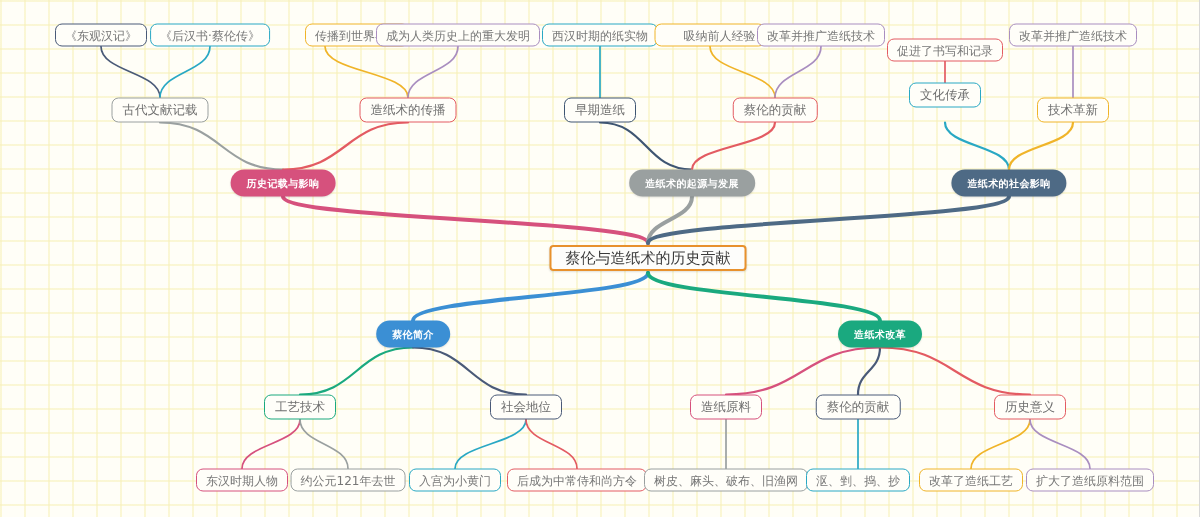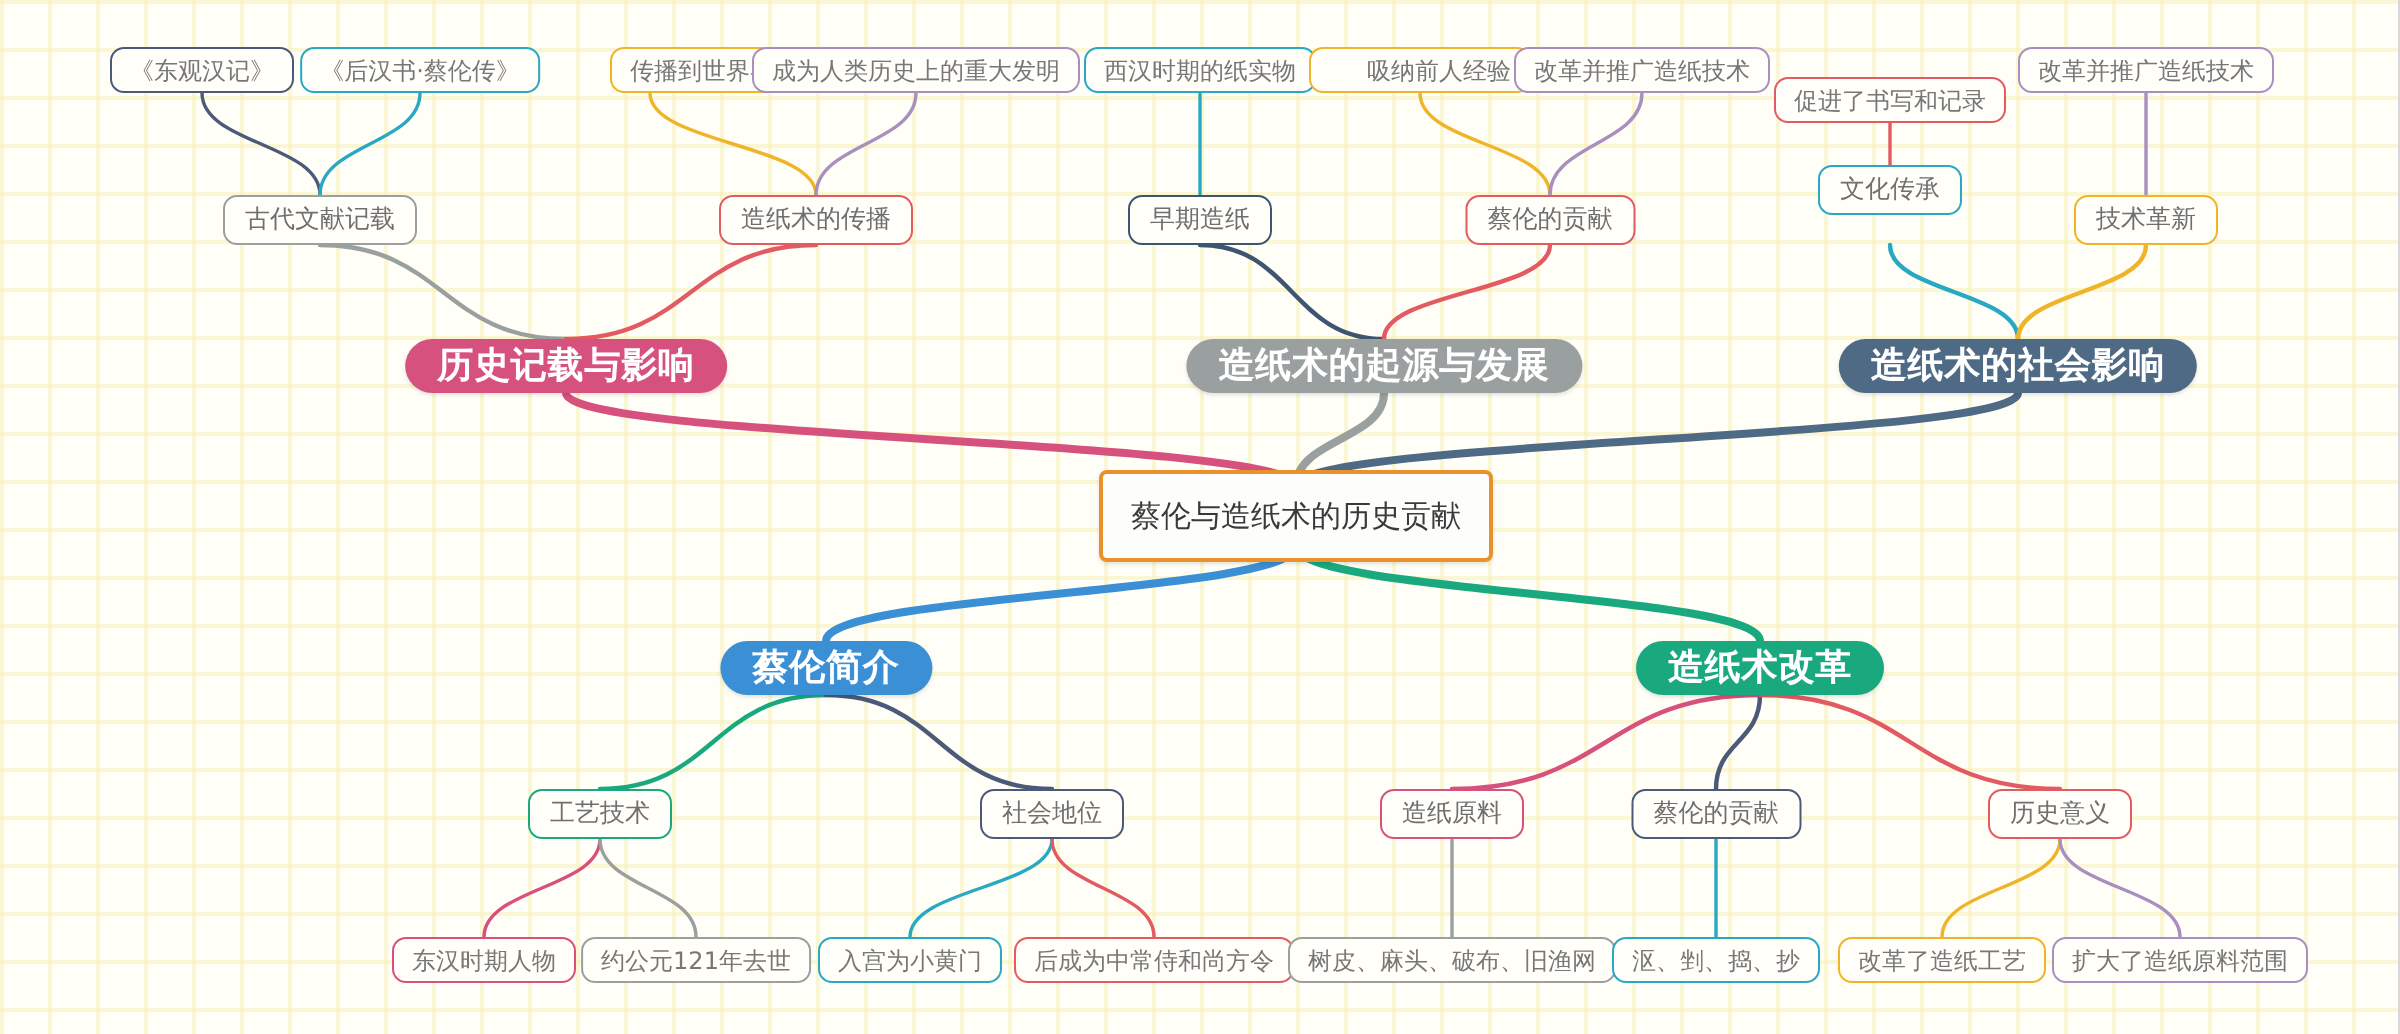--- a/index.html
+++ b/index.html
@@ -21,26 +21,26 @@
   #edges{position:absolute;left:0;top:0;width:1200px;height:517px;pointer-events:none;}
   .node{
     position:absolute;box-sizing:border-box;
     display:flex;align-items:center;justify-content:center;
     white-space:nowrap;line-height:1;
     transform:translate(-50%,-50%);
   }
   
   .n-root{
     background:#fdfdfb;border:2px solid #e8912d;border-radius:4px;
-    color:#3a3a3a;font-size:15px;padding:0 14px;height:46px;
+    color:#3a3a3a;font-size:15px;padding:0 14px;height:26px;
     box-shadow:0 1px 2px rgba(0,0,0,.12);
   }
   
   .n-main{
-    border-radius:14px;color:#ffffff;font-size:18px;font-weight:bold;
+    border-radius:14px;color:#ffffff;font-size:10px;font-weight:bold;
     padding:0 16px;height:27px;letter-spacing:.4px;
     box-shadow:0 1px 2px rgba(0,0,0,.12);
   }
   
   .n-sub{
     background:#fffef9;border:1.4px solid #bbb;border-radius:7px;
     color:#6f6f6f;font-size:12.5px;padding:0 10px;height:25px;
   }
   .n-leaf{
     background:#fffef9;border:1.3px solid #bbb;border-radius:7px;

